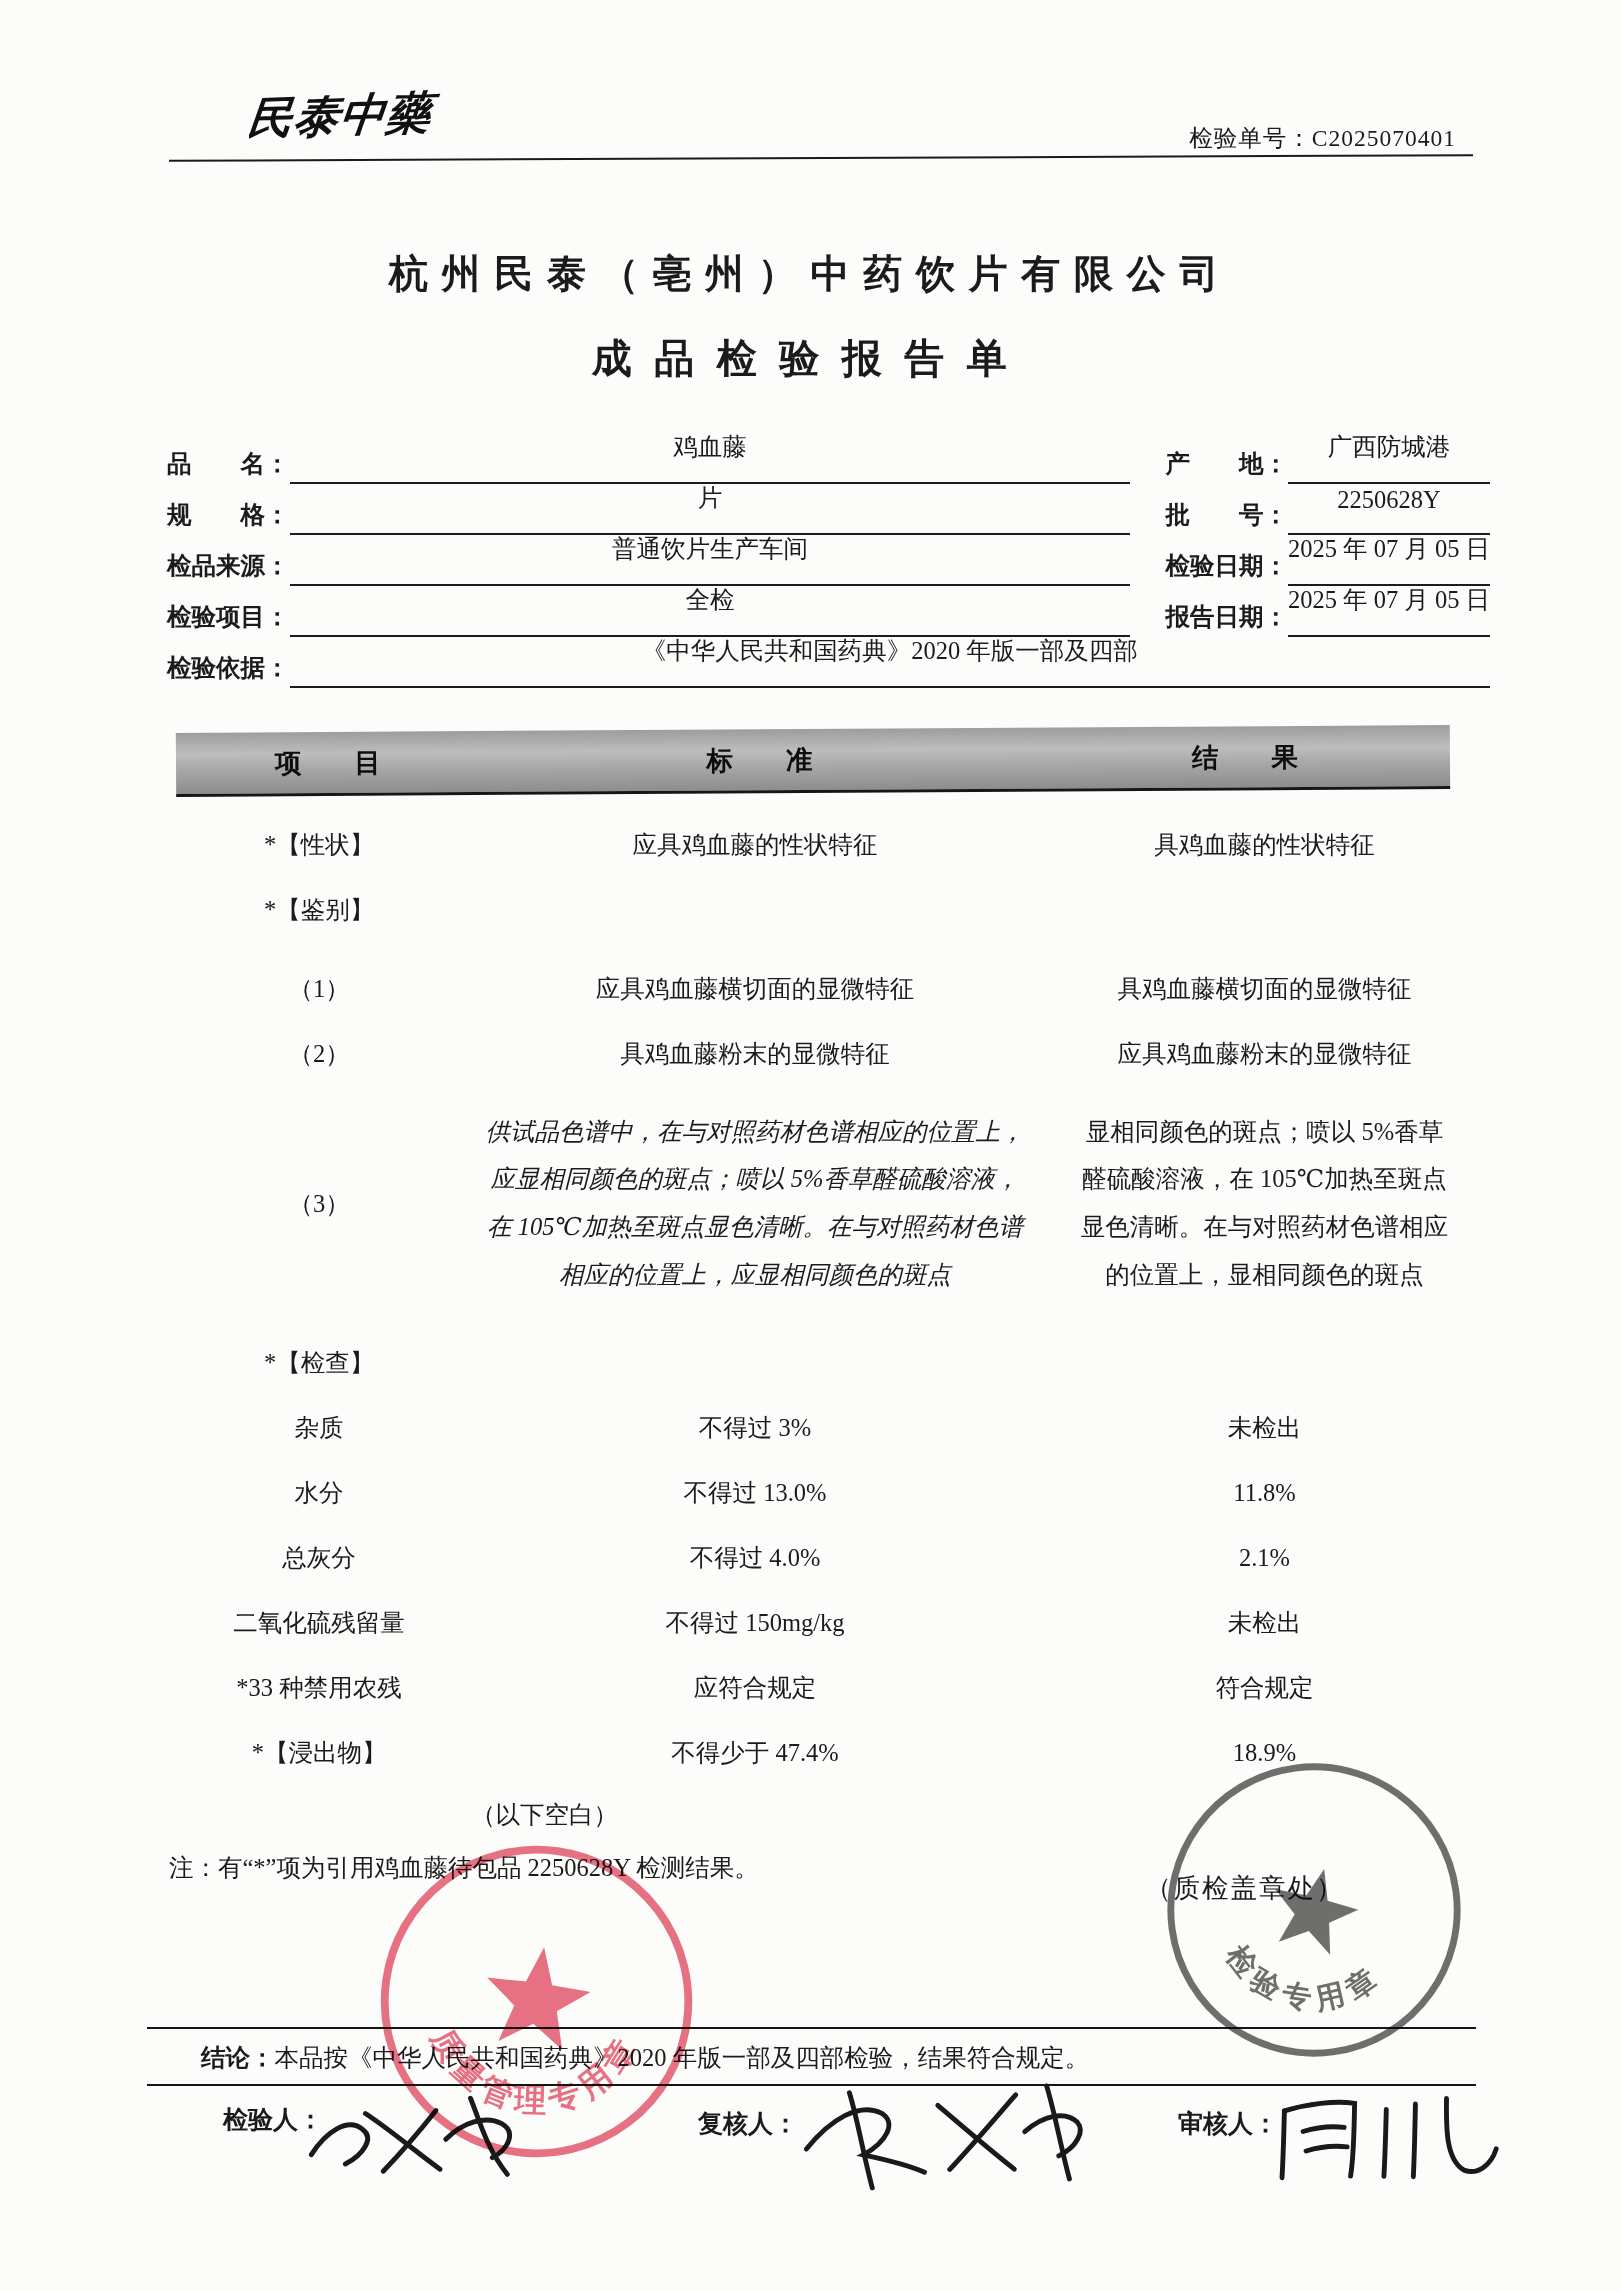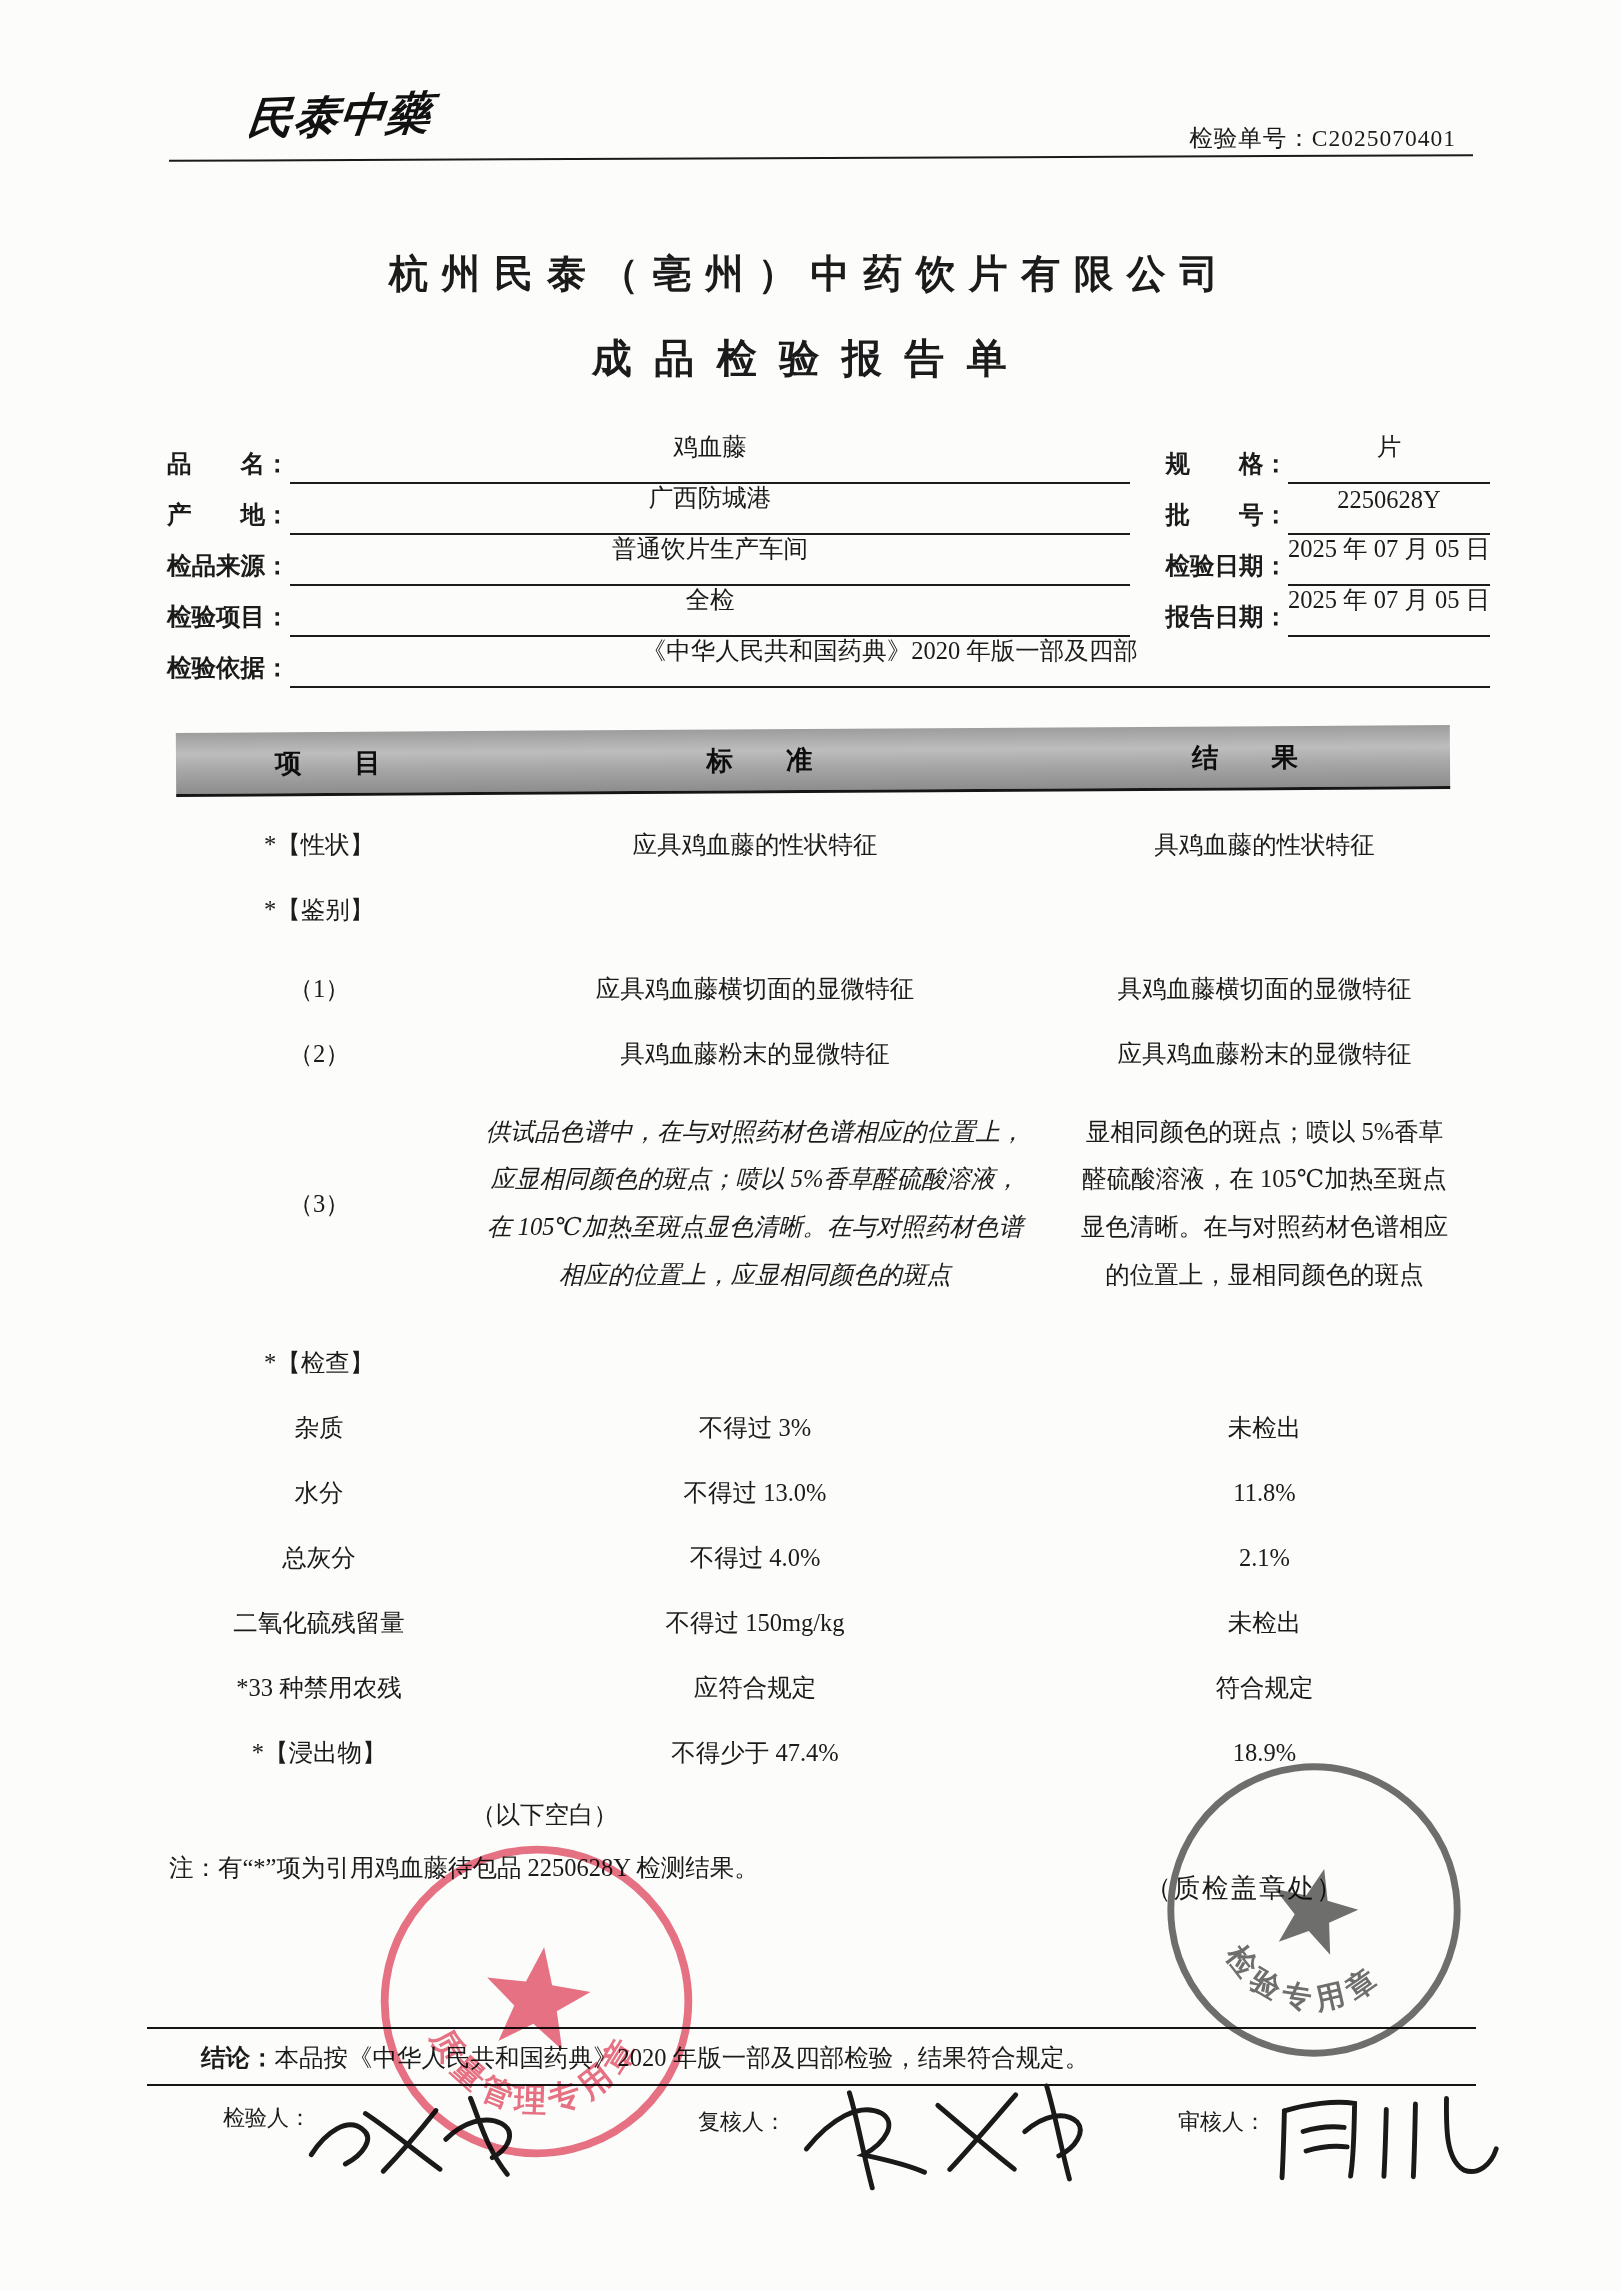--- a/index.html
+++ b/index.html
@@ -62,21 +62,21 @@
   .t-tall .res{line-height:1.95;text-align:center;}
   .t-tall .res span{display:inline-block;max-width:372px;}
   .blank-row{display:grid;grid-template-columns:304px 568px 451px;min-height:59px;align-items:center;}
   
   .note{position:absolute;left:169px;top:1851px;font-size:24.5px;}
   .stamp-area-label{position:absolute;left:1145px;top:1870px;font-size:26.5px;letter-spacing:2px;}
   .rule-top{position:absolute;left:147px;top:2027px;width:1329px;border-top:2px solid #151515;}
   .conclusion{position:absolute;left:201px;top:2041px;font-size:24.5px;}
   .conclusion b{font-weight:bold;}
   .rule-bottom{position:absolute;left:147px;top:2084px;width:1329px;border-top:2.9px solid #151515;}
-  .sig-label{position:absolute;font-size:22px;font-weight:normal;}
+  .sig-label{position:absolute;font-size:25px;font-weight:bold;}
   .sig-inspector{left:223px;top:2103px;}
   .sig-reviewer{left:698px;top:2107px;}
   .sig-auditor{left:1178px;top:2107px;}
   .sig-svg{position:absolute;}
   
   .stamp{position:absolute;mix-blend-mode:multiply;}
   .stamp-red{left:370px;top:1835px;opacity:0.85;transform:rotate(8deg);}
   .stamp-black{left:1162px;top:1758px;opacity:0.82;transform:rotate(14deg);}
 </style>
 </head>
@@ -90,26 +90,26 @@
 
   <div class="title-company">杭州民泰（亳州）中药饮片有限公司</div>
   <div class="title-report">成品检验报告单</div>
 
   <div class="info">
     <div class="f-row">
       <span class="f-label">品　　名：</span>
       <span class="f-value">鸡血藤</span>
     </div>
     <div class="f-row">
+      <span class="f-label">产　　地：</span>
+      <span class="f-value">广西防城港</span>
+    </div>
+    <div class="f-row">
       <span class="f-label">规　　格：</span>
       <span class="f-value">片</span>
-    </div>
-    <div class="f-row">
-      <span class="f-label">产　　地：</span>
-      <span class="f-value">广西防城港</span>
     </div>
     <div class="f-row">
       <span class="f-label">批　　号：</span>
       <span class="f-value">2250628Y</span>
     </div>
     <div class="f-row">
       <span class="f-label">检品来源：</span>
       <span class="f-value">普通饮片生产车间</span>
     </div>
     <div class="f-row">

